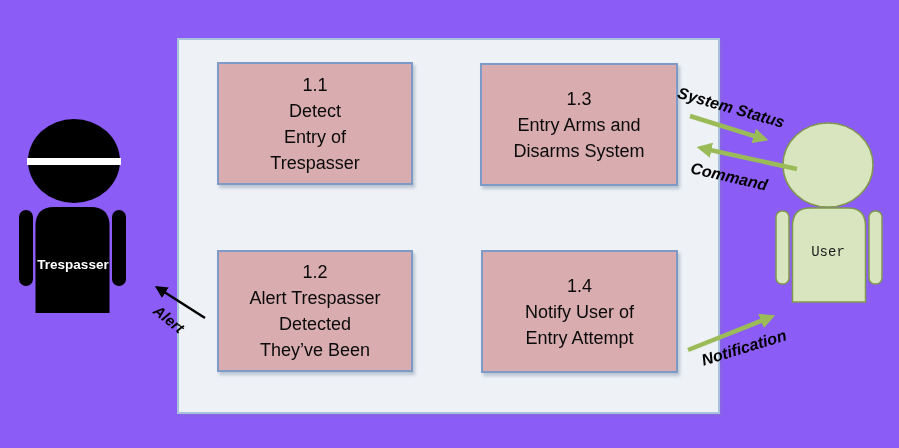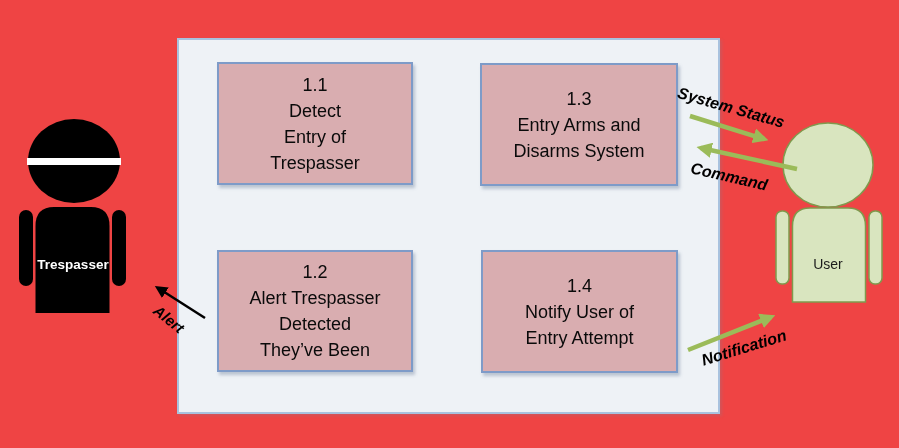--- a/index.html
+++ b/index.html
@@ -1,17 +1,17 @@
 <!DOCTYPE html>
 <html><head>
 <meta charset="utf-8">
 <style>
   html,body{margin:0;padding:0;background:#ffffff;}
   .stage{
-    position:relative;width:899px;height:448px;background:#ef4444;
+    position:relative;width:899px;height:448px;background:#8b5cf6;
     font-family:"Liberation Sans",sans-serif;overflow:hidden;
   }
   
   .boundary{
     position:absolute;left:177px;top:38px;width:543px;height:376px;
     box-sizing:border-box;background:#eef2f6;border:2px solid #a8c2de;
     box-shadow:2px 2px 3px rgba(120,140,160,.25);z-index:1;
   }
   
   .pbox{
@@ -29,21 +29,21 @@
   
   .sys-label{
     position:absolute;left:345px;top:381px;width:366px;text-align:center;
     font-weight:bold;font-size:20px;color:#000;z-index:2;white-space:nowrap;
   }
   
   .gfx{position:absolute;left:0;top:0;width:899px;height:448px;z-index:3;pointer-events:none;}
   
   .ent-label{position:absolute;z-index:4;transform:translate(-50%,-50%);white-space:nowrap;}
   #trespasser-label{left:73px;top:264px;color:#ffffff;font-weight:bold;font-size:13.5px;}
-  #user-label{left:828px;top:264px;color:#1c1c1c;font-size:14px;}
+  #user-label{left:828px;top:252px;color:#1c1c1c;font-size:14px;font-family:Liberation Mono, monospace;}
   
   .flow-label{
     position:absolute;z-index:4;font-style:italic;font-weight:600;font-size:16px;
     color:#000;white-space:nowrap;
   }
   #fl-status{left:731px;top:108px;transform:translate(-50%,-50%) rotate(16deg);}
   #fl-command{left:729px;top:177px;transform:translate(-50%,-50%) rotate(13deg);}
   #fl-notification{left:744px;top:348px;transform:translate(-50%,-50%) rotate(-17deg);}
   #fl-alert{left:169px;top:319px;transform:translate(-50%,-50%) rotate(39deg);font-size:15px;}
 </style>

